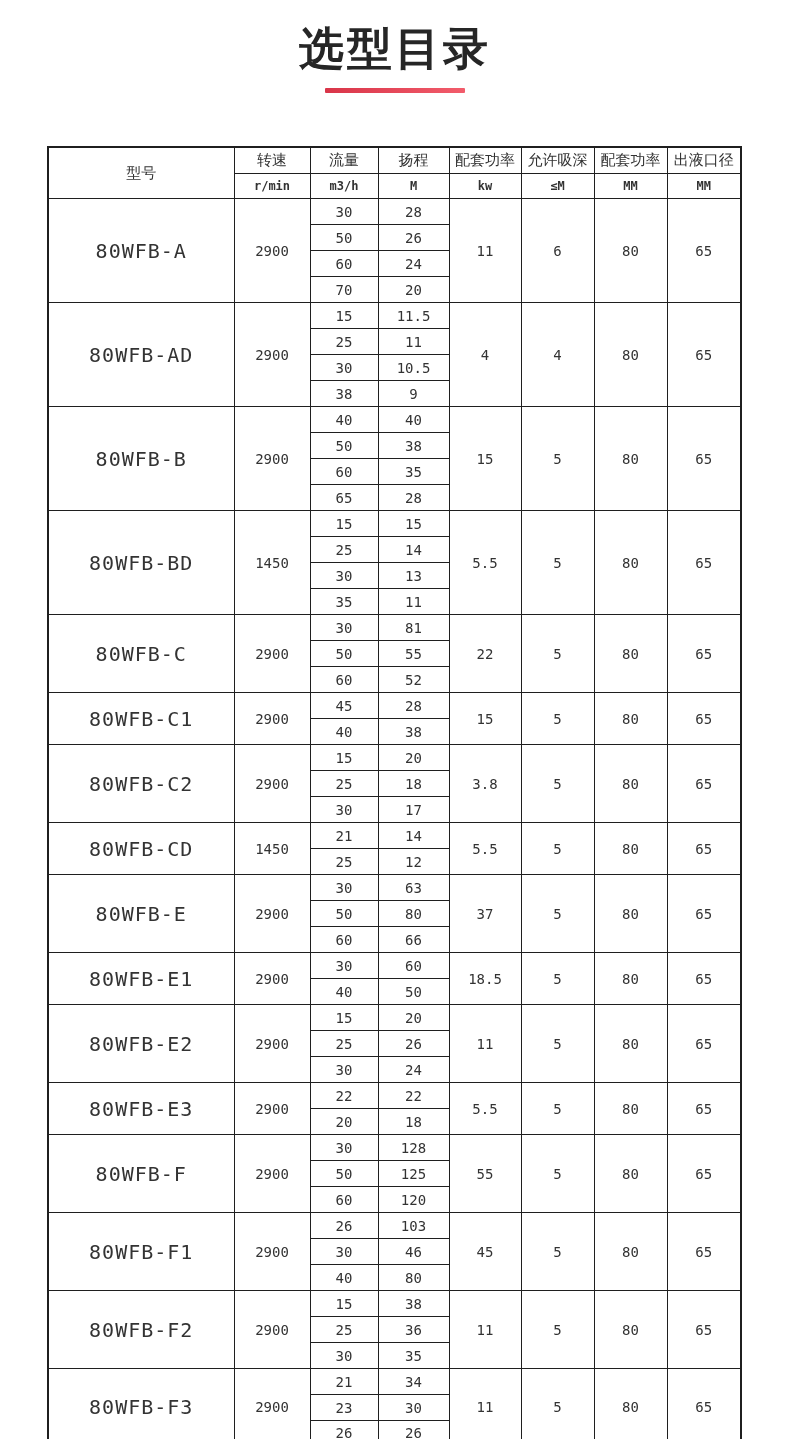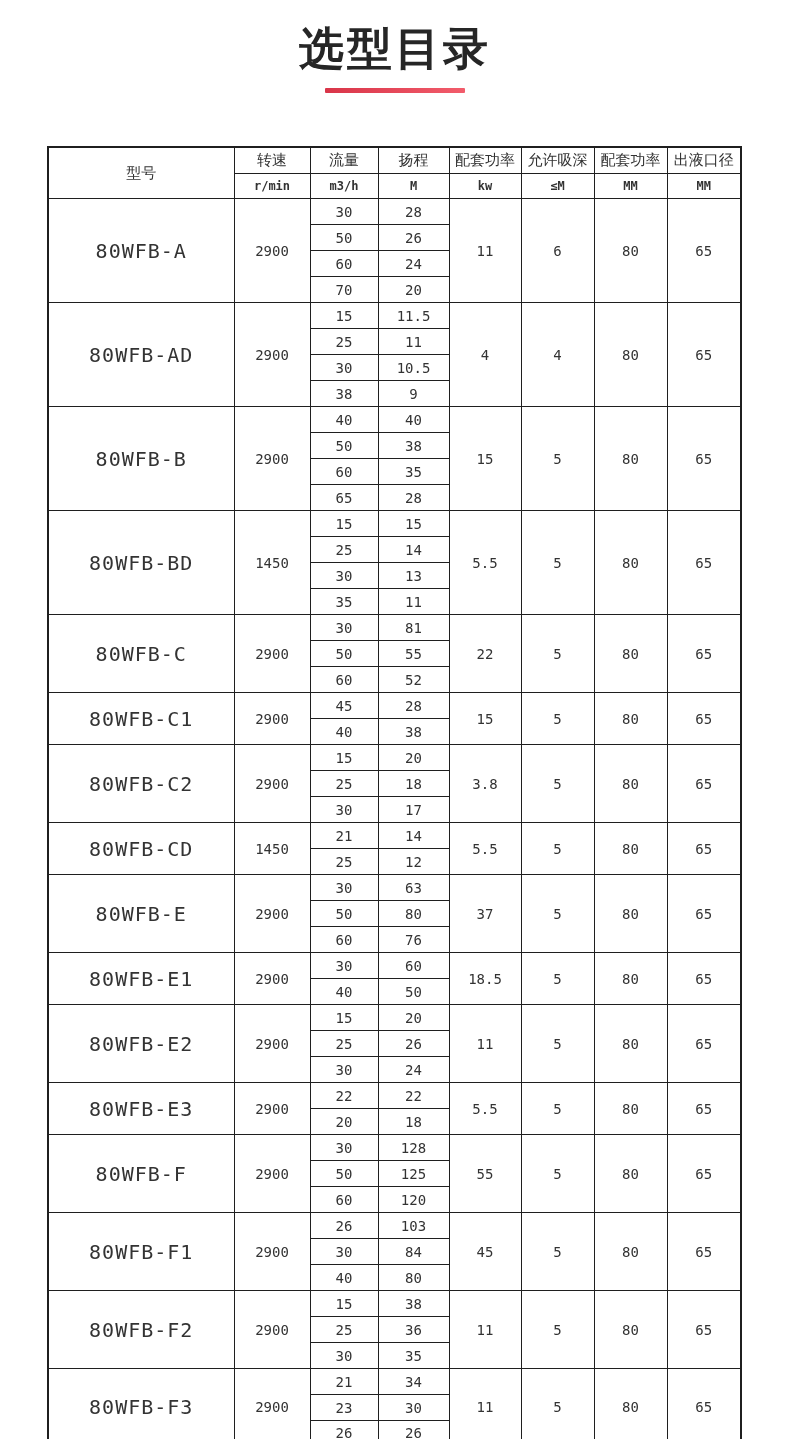--- a/index.html
+++ b/index.html
@@ -264,21 +264,21 @@
           <td rowspan="3">5</td>
           <td rowspan="3">80</td>
           <td rowspan="3">65</td>
         </tr>
         <tr>
           <td>50</td>
           <td>80</td>
         </tr>
         <tr>
           <td>60</td>
-          <td>76</td>
+          <td>66</td>
         </tr>
         <tr>
           <td rowspan="2" class="model-cell">80WFB-E1</td>
           <td rowspan="2">2900</td>
           <td>30</td>
           <td>60</td>
           <td rowspan="2">18.5</td>
           <td rowspan="2">5</td>
           <td rowspan="2">80</td>
           <td rowspan="2">65</td>
@@ -342,21 +342,21 @@
           <td rowspan="3">2900</td>
           <td>26</td>
           <td>103</td>
           <td rowspan="3">45</td>
           <td rowspan="3">5</td>
           <td rowspan="3">80</td>
           <td rowspan="3">65</td>
         </tr>
         <tr>
           <td>30</td>
-          <td>84</td>
+          <td>46</td>
         </tr>
         <tr>
           <td>40</td>
           <td>80</td>
         </tr>
         <tr>
           <td rowspan="3" class="model-cell">80WFB-F2</td>
           <td rowspan="3">2900</td>
           <td>15</td>
           <td>38</td>

